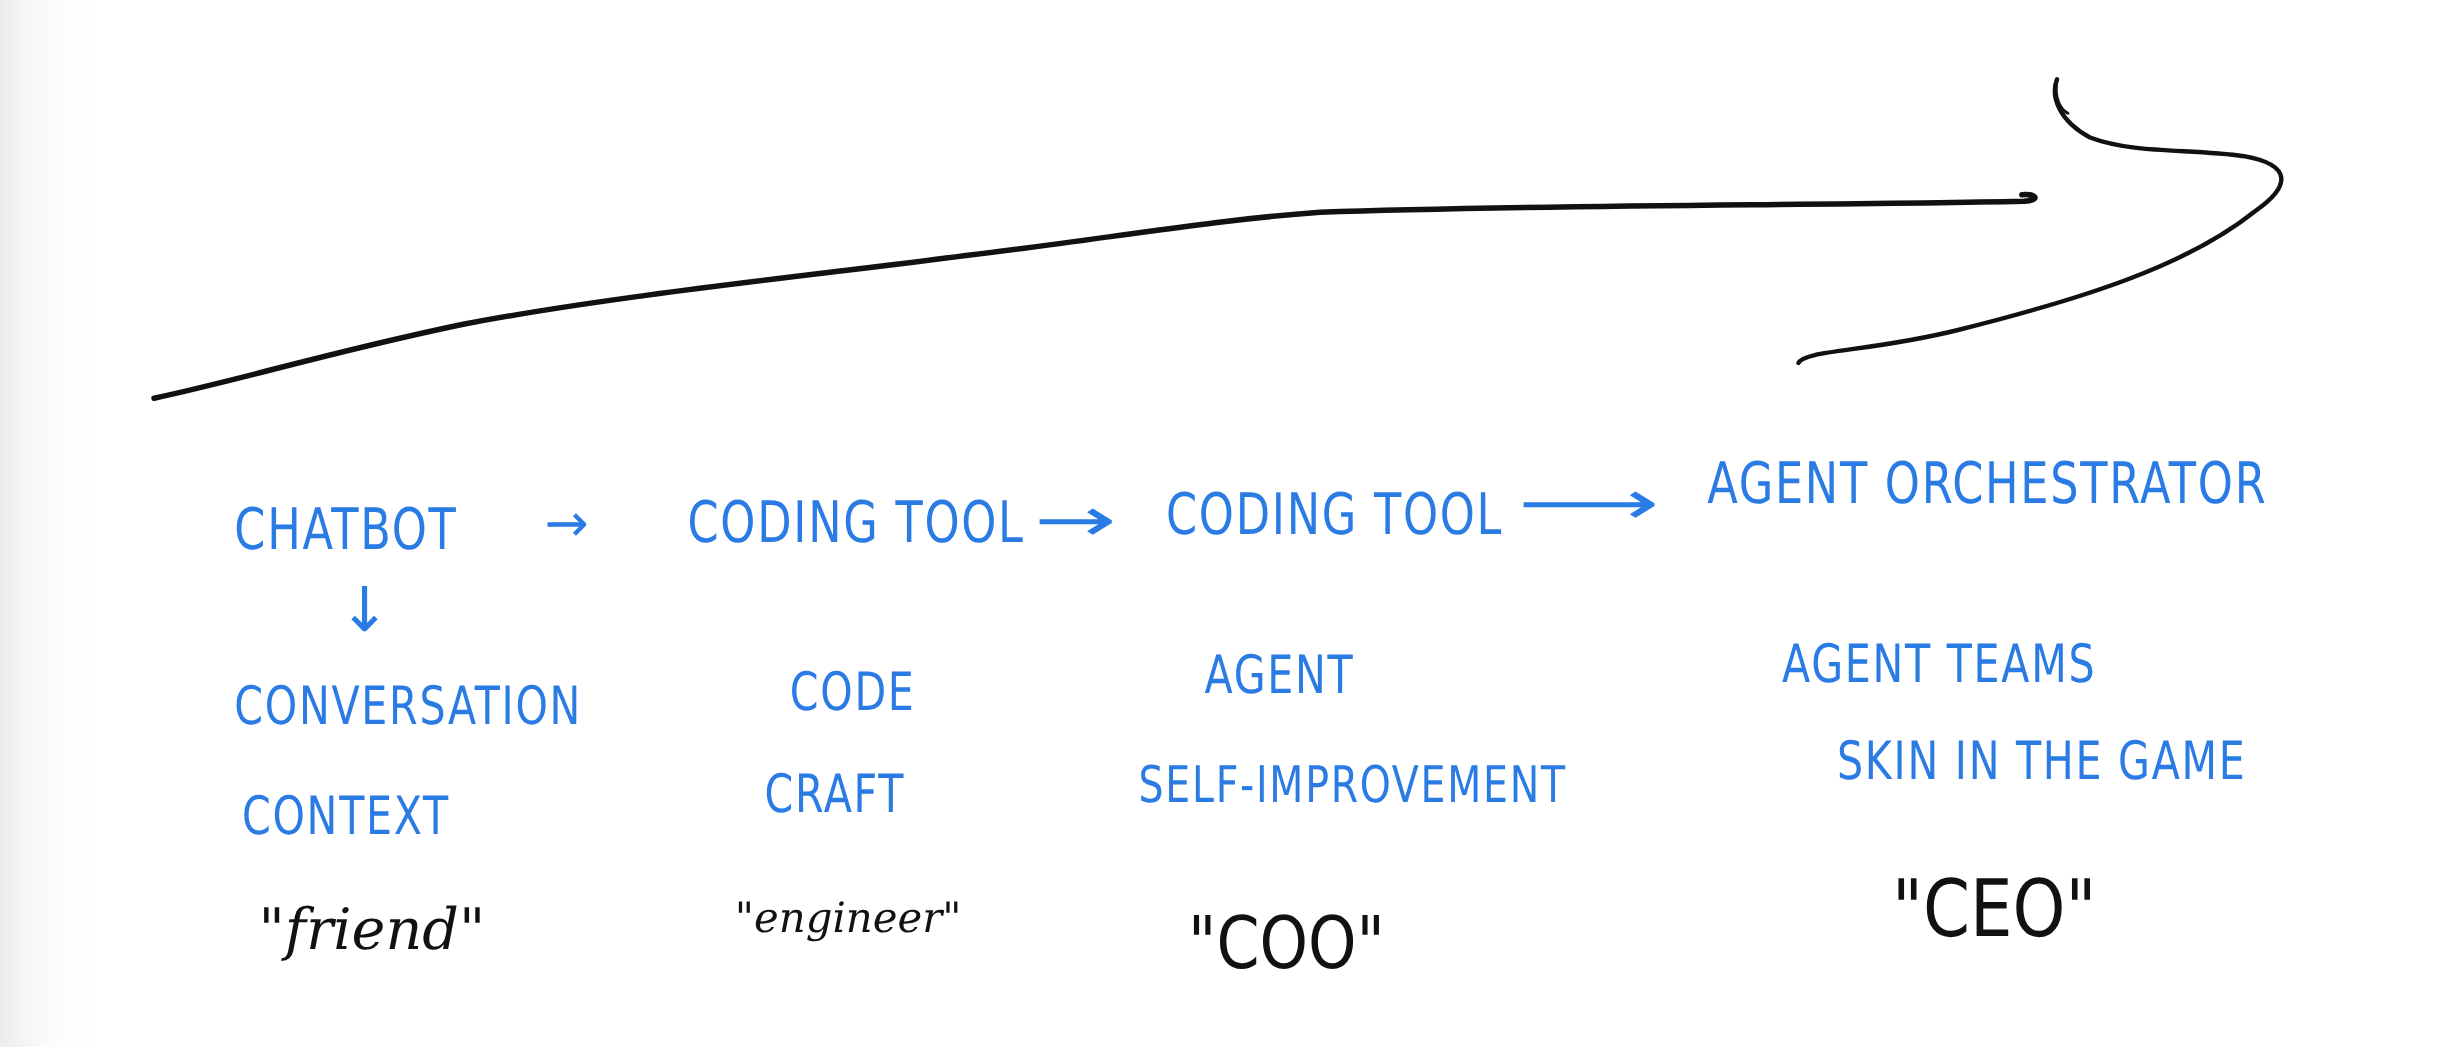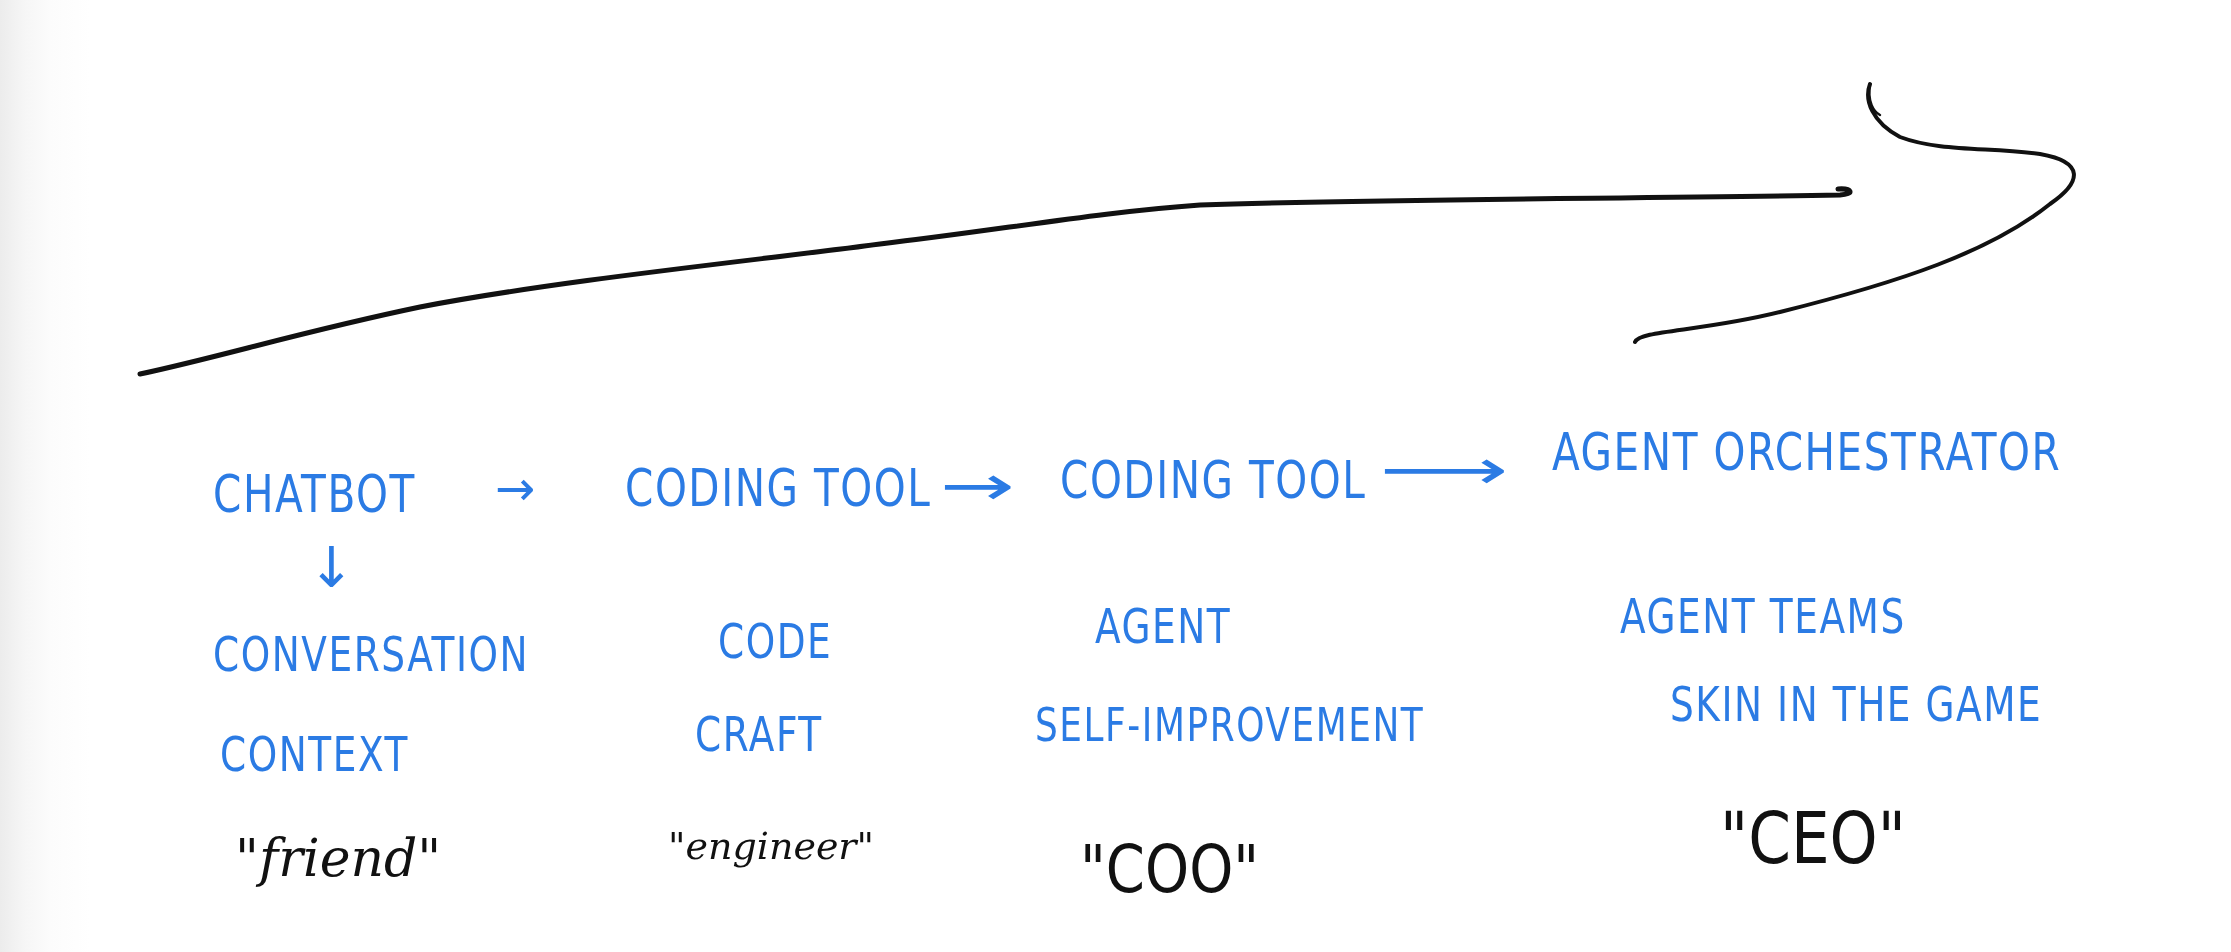--- a/index.html
+++ b/index.html
@@ -1,21 +1,21 @@
 <!DOCTYPE html>
 <html><head>
 <meta charset="utf-8">
 <style>
   html, body { margin: 0; padding: 0; }
   body {
     width: 2231px; height: 952px; position: relative; overflow: hidden;
     background: linear-gradient(to right, #ececec 0px, #f6f6f6 25px, #fcfcfc 50px, #ffffff 90px);
     font-family: "DejaVu Sans", sans-serif;
   }
-  .canvas { position: absolute; left: 0; top: 12px; width: 2231px; height: 668px; }
+  .canvas { position: absolute; left: 0; top: 0; width: 2231px; height: 668px; }
   .hw {
     position: absolute;
     color: #2b7be4;
     font-family: "DejaVu Sans", sans-serif;
     font-weight: normal;
     letter-spacing: 2px;
     white-space: nowrap;
     line-height: 1;
     transform-origin: left center;
   }

